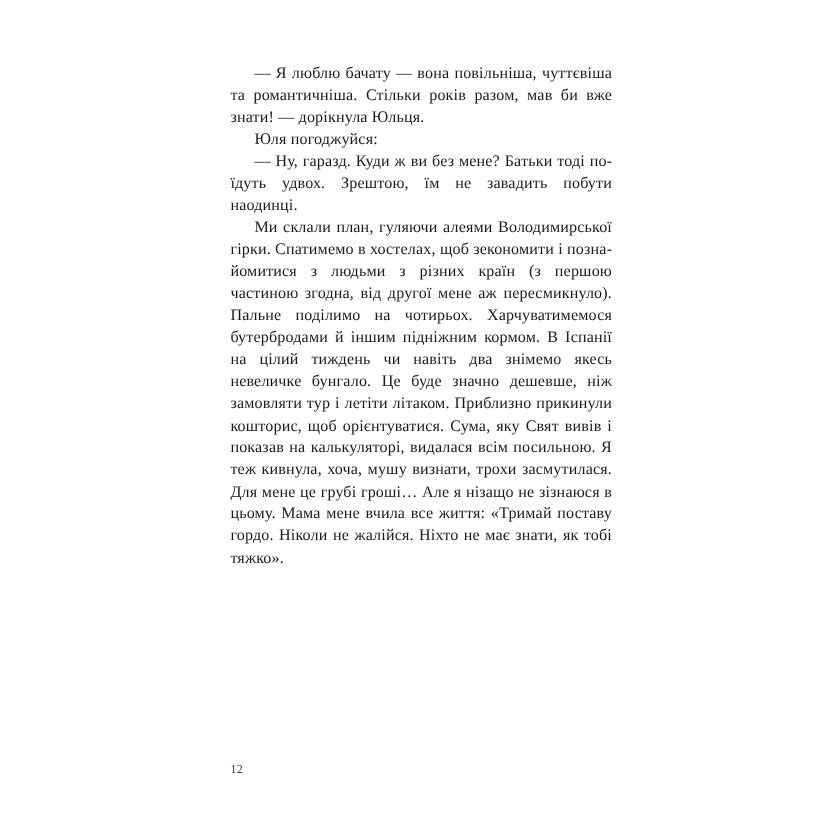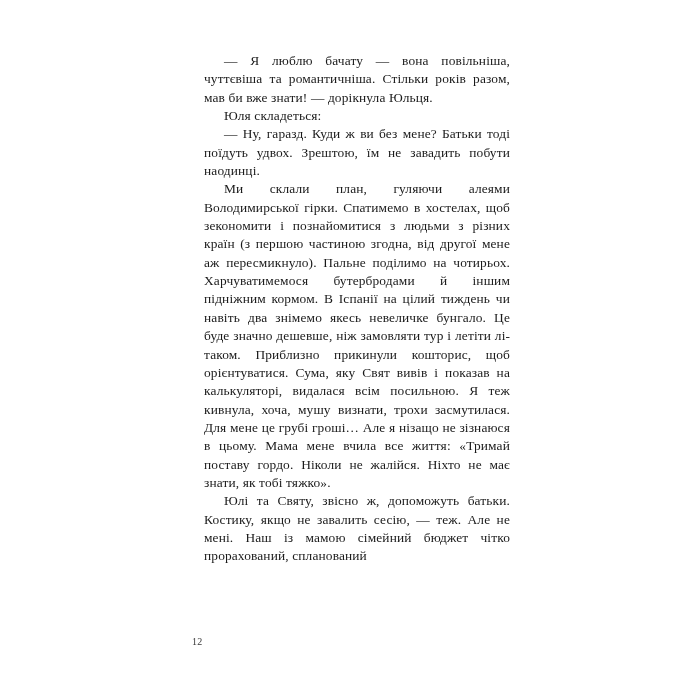--- a/index.html
+++ b/index.html
@@ -36,21 +36,20 @@
     font-size: 13.4px;
     line-height: 18.35px;
     letter-spacing: 0.01em;
     color: #1a1a1a;
     hyphens: manual;
     -webkit-hyphens: manual;
   }
 
   .para.indent {
     text-indent: 20px;
-    margin-left: 12px;
   }
 
   .it {
     font-style: italic;
   }
 
   .bd {
     font-weight: bold;
   }
 
@@ -65,21 +64,20 @@
   }
 </style>
 </head>
 <body>
 
 <div id="page">
 
   <div id="text-column">
 
   <p class="para indent"><span>— Я люблю бачату — вона повільніша, чуттєвіша та романтичніша. Стільки років разом, мав би вже зна­ти! — дорікнула Юльця.</span></p>
-      <p class="para indent"><span>Юля складеться:</span></p>
+      <p class="para indent"><span>Юля погоджуйся:</span></p>
       <p class="para indent"><span>— Ну, гаразд. Куди ж ви без мене? Батьки тоді по­їдуть удвох. Зрештою, їм не завадить побути наодинці.</span></p>
       <p class="para indent"><span>Ми склали план, гуляючи алеями Володимирської гірки. Спатимемо в хостелах, щоб зекономити і позна­йомитися з людьми з різних країн (з першою частиною згодна, від другої мене аж пересмикнуло). Пальне по­ділимо на чотирьох. Харчуватимемося бутербродами й іншим підніжним кормом. В Іспанії на цілий тиж­день чи навіть два знімемо якесь невеличке бунгало. Це буде значно дешевше, ніж замовляти тур і летіти лі­таком. Приблизно прикинули кошторис, щоб орієнту­ватися. Сума, яку Свят вивів і показав на калькуляторі, видалася всім посильною. Я теж кивнула, хоча, мушу визнати, трохи засмутилася. Для мене це грубі гроші… Але я нізащо не зізнаюся в цьому. Мама мене вчила все життя: «Тримай поставу гордо. Ніколи не жалійся. Ні­хто не має знати, як тобі тяжко».</span></p>
-      <p class="para indent"><span>Юлі та Святу, звісно ж, допоможуть батьки. Костику, якщо не завалить сесію, — теж. Але не мені. Наш із мамою сімейний бюджет чітко прорахований, спланований</span></p>
     </div>
 
   <div id="page-number">12</div>
 
 </div>
 
 </body></html>

